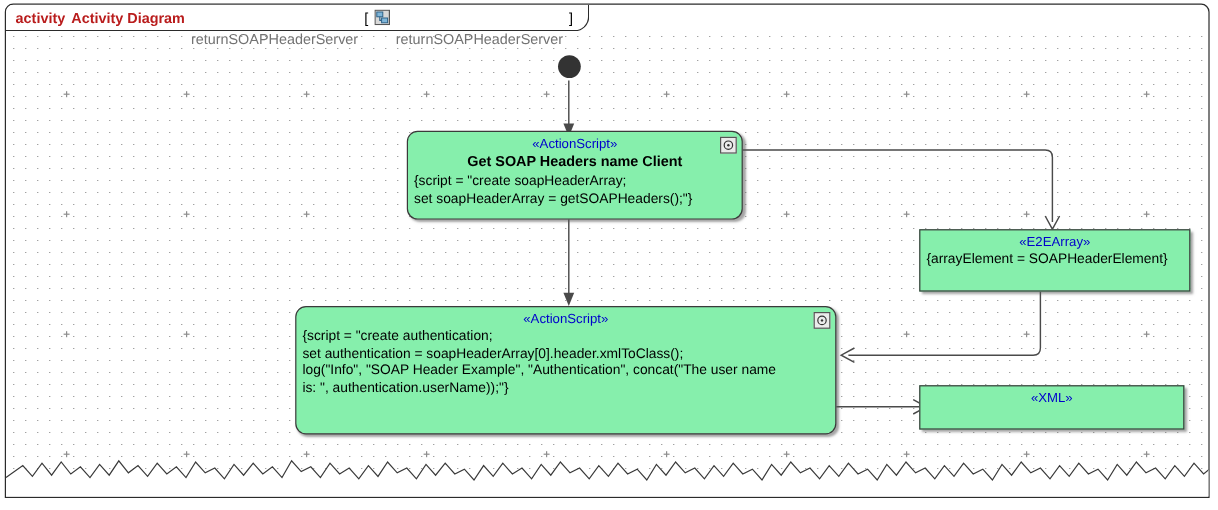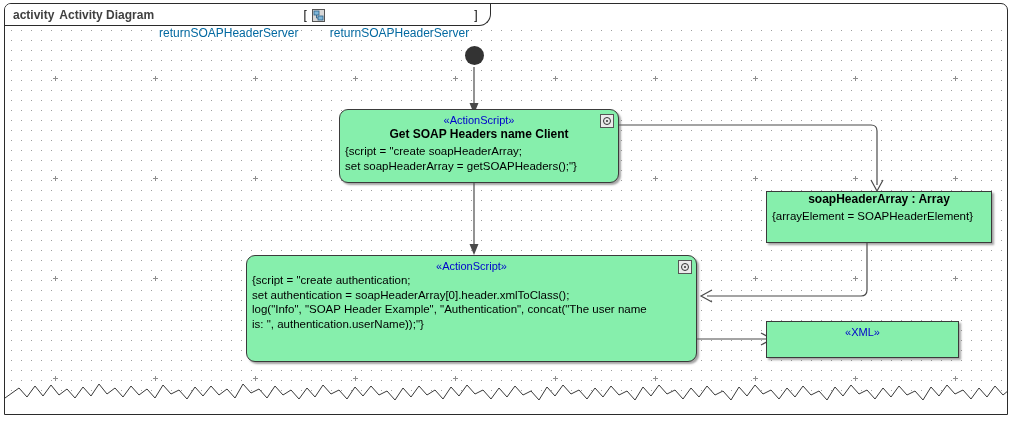--- a/index.html
+++ b/index.html
@@ -67,25 +67,25 @@
     background: #ffffff;
     border-right: 1px solid #2b2b2b;
     border-bottom: 1px solid #2b2b2b;
     border-radius: 0 0 12px 0;
     white-space: nowrap;
     z-index: 6;
   }
   .ft-kind {
     font-size: 12px;
     font-weight: bold;
-    color: #404040;
+    color: #b91c1c;
   }
   .ft-name {
     font-size: 12px;
-    color: #0369a1;
+    color: #737373;
     margin-top: 36px;
   }
   .ft-bracket {
     font-size: 12px;
     color: #000;
   }
   .ft-icon {
     display: inline-block;
     width: 13px; height: 13px;
     position: relative;
@@ -302,25 +302,25 @@
     <div class="node rounded" style="left:241px; top:251px; width:451px; height:107px;">
       <div class="action-pin"></div>
       <div class="stereotype">«ActionScript»</div>
       <div class="node-body">{script = "create authentication;
 set authentication = soapHeaderArray[0].header.xmlToClass();
 log("Info", "SOAP Header Example", "Authentication", concat("The user name
 is: ", authentication.userName));"}</div>
     </div>
 
     <div class="node" style="left:761px; top:187px; width:226px; height:52px;">
-      <div class="node-name">soapHeaderArray : Array</div>
+      <div class="stereotype">«E2EArray»</div>
       <div class="node-body centered">{arrayElement = SOAPHeaderElement}</div>
     </div>
 
-    <div class="node" style="left:761px; top:317px; width:193px; height:37px;">
+    <div class="node" style="left:761px; top:317px; width:221px; height:37px;">
       <div class="stereotype">«XML»</div>
     </div>
 
     <svg id="torn" viewBox="0 0 1004 34" preserveAspectRatio="none">
       <path fill="#ffffff" stroke="none" d="M0,34 L0,18
            L14,8 L22,17 L30,6 L38,16 L46,5 L54,15 L62,9 L70,18 L78,7
            L86,16 L94,4 L102,14 L110,8 L118,17 L126,6 L134,15 L142,9
            L150,18 L158,5 L166,14 L174,10 L182,19 L190,7 L198,16 L206,6
            L214,15 L222,9 L230,18 L238,4 L246,13 L254,9 L262,18 L270,6
            L278,15 L286,10 L294,19 L302,8 L310,17 L318,5 L326,14 L334,10

